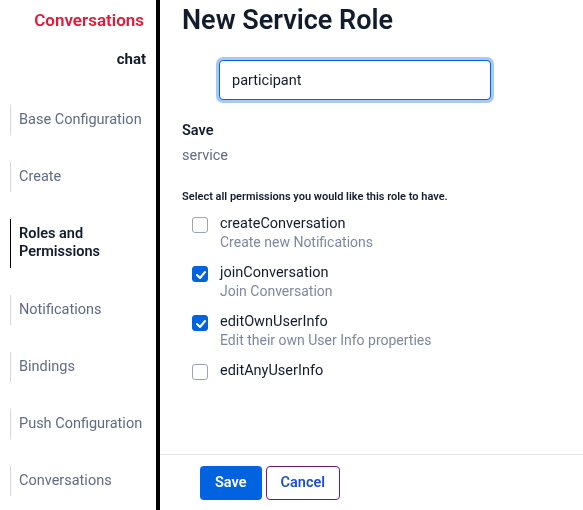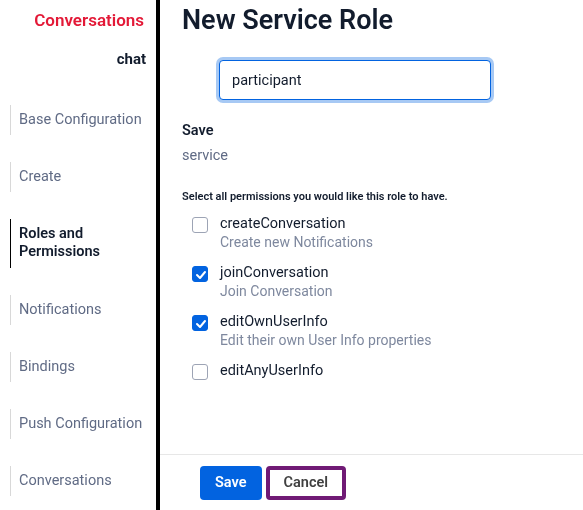--- a/index.html
+++ b/index.html
@@ -174,22 +174,22 @@
     cursor: pointer;
     border: 1px solid transparent;
     font-family: inherit;
   }
   .btn-primary {
     background: #0263E0;
     color: #fff;
   }
   .btn-secondary {
     background: #fff;
-    color: #404040;
-    border: 4px solid #701a75;
+    color: #1d4ed8;
+    border: 1px solid #701a75;
   }
 </style>
 </head>
 <body>
 
 <div class="sidebar">
   <div class="sidebar-title">Conversations</div>
   <div class="section-label">chat</div>
   <div class="nav">
     <div class="nav-item">Base Configuration</div>

